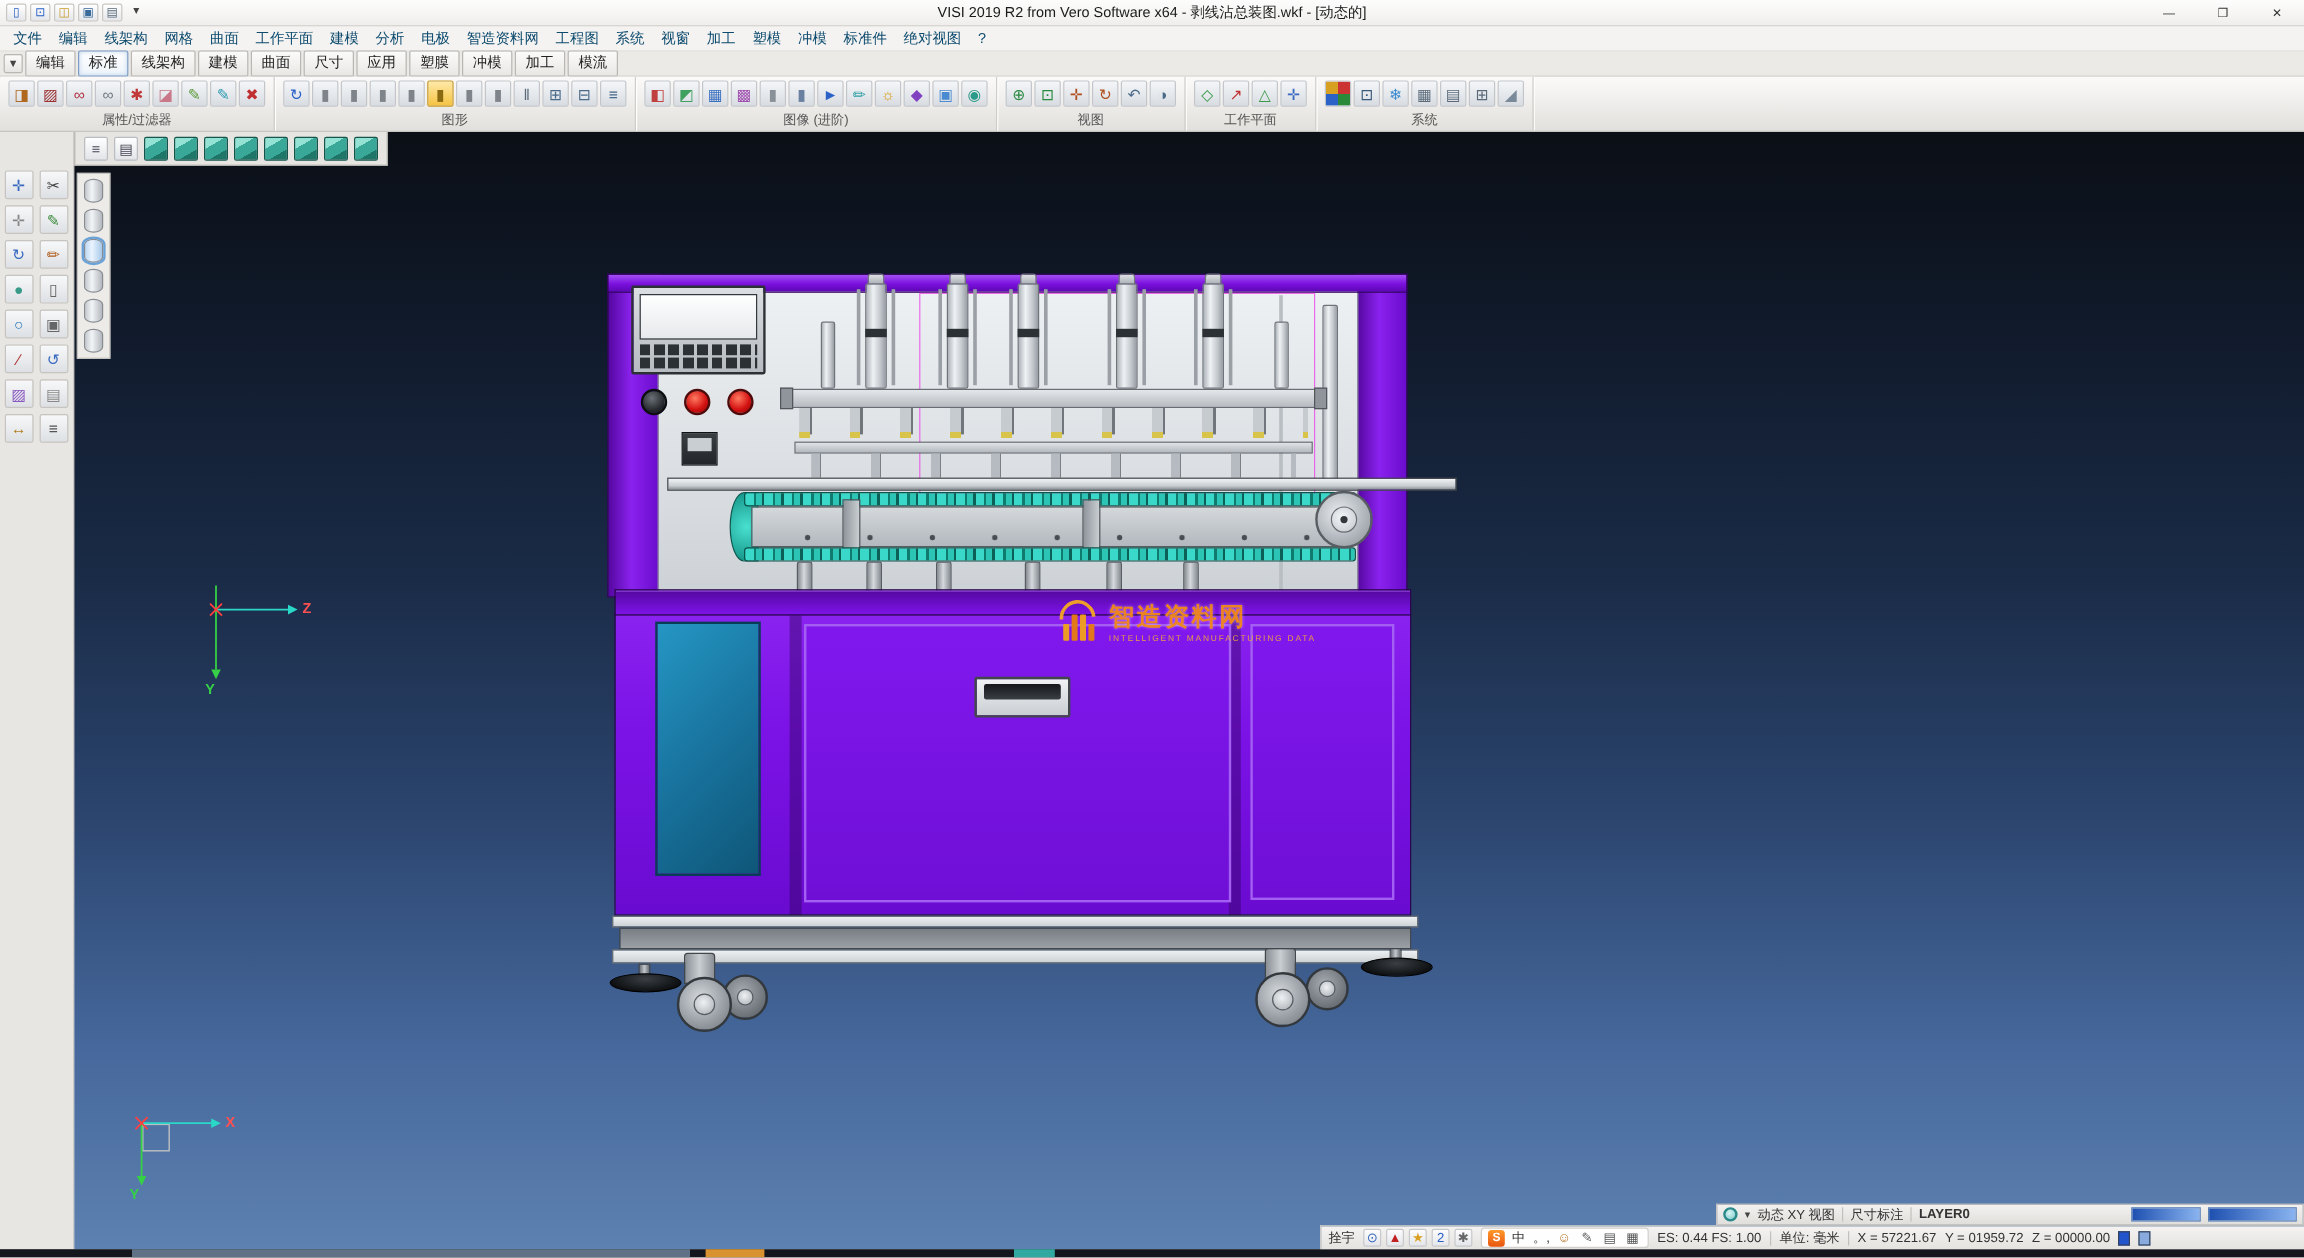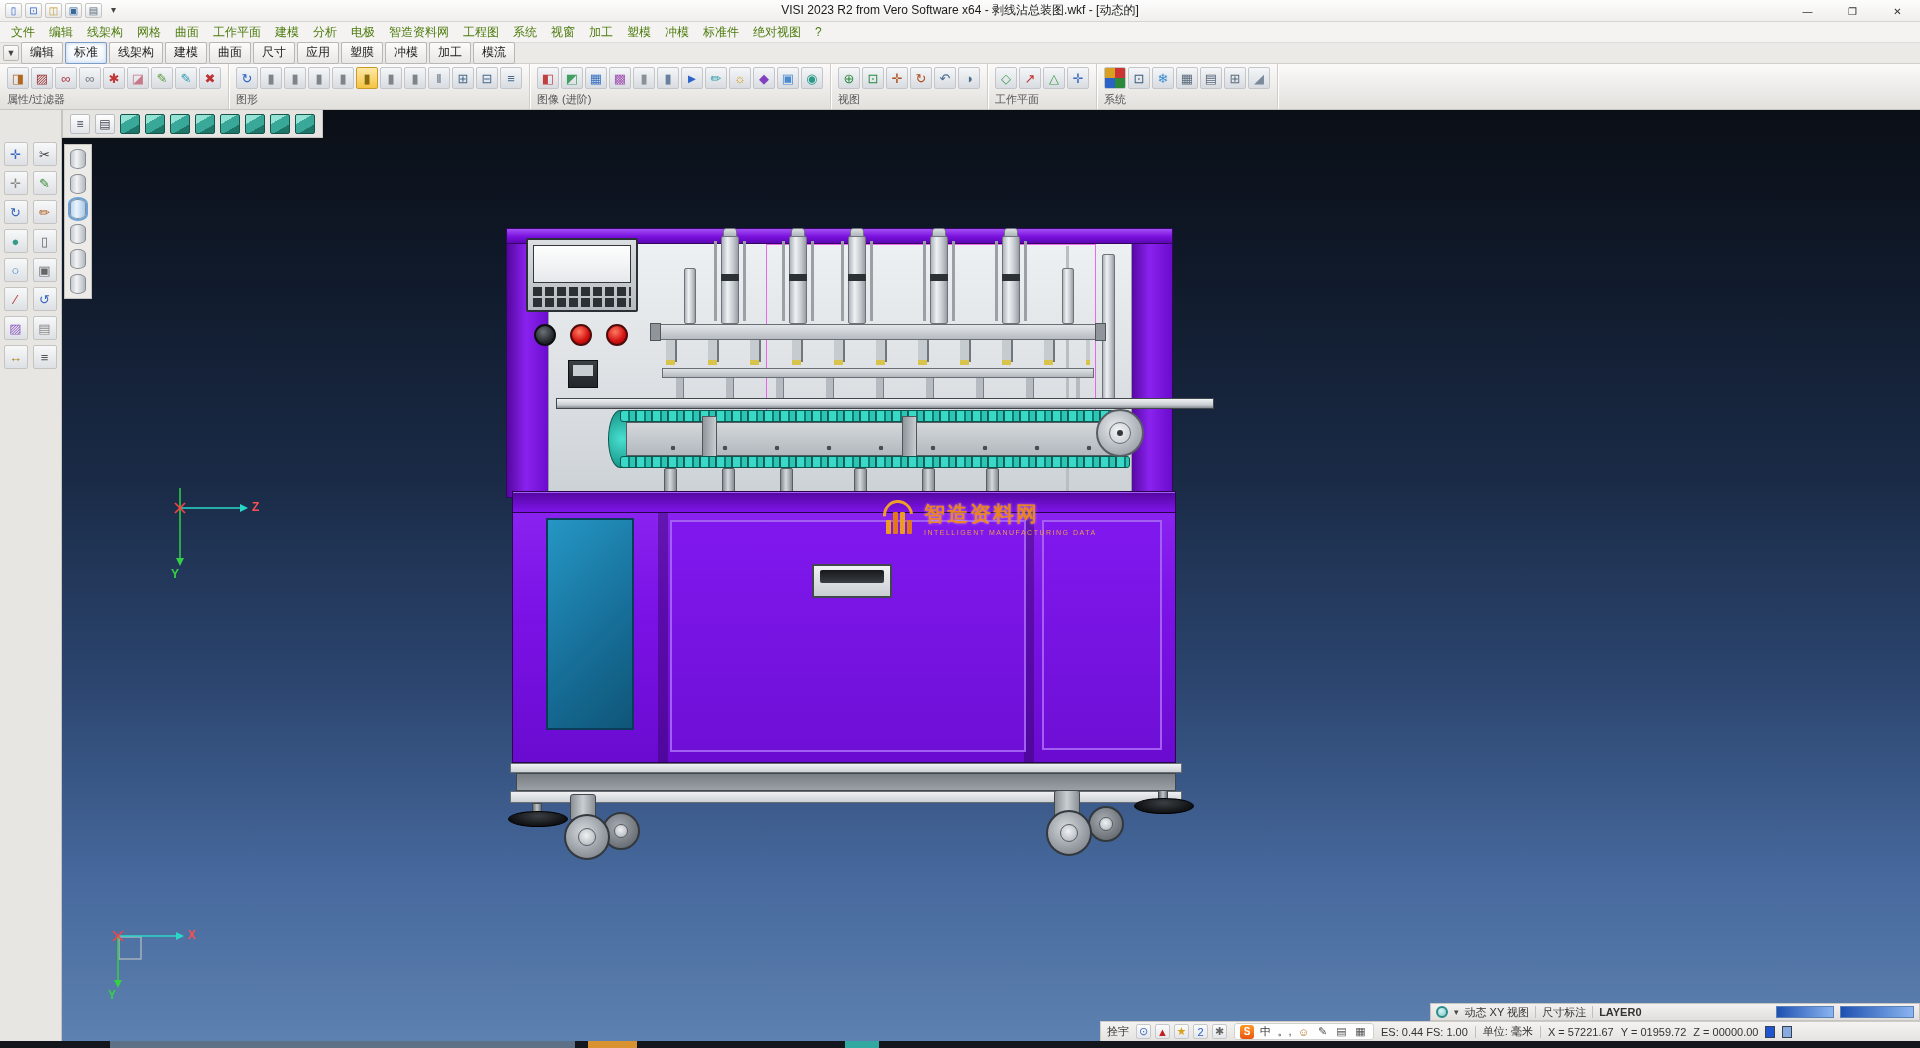--- a/index.html
+++ b/index.html
@@ -11,36 +11,36 @@
   .titlebar{position:absolute;left:0;top:0;width:100%;height:22px;background:linear-gradient(#fdfdfd,#efeeec);border-bottom:1px solid #d6d4d1;display:flex;align-items:center}
   .qat{display:flex;gap:3px;align-items:center;padding-left:5px;z-index:2}
   .qicon{width:17px;height:15px;border:1px solid #c8c6c2;border-radius:2px;background:linear-gradient(#ffffff,#e4e6ea);font-size:10px;line-height:13px;text-align:center;font-style:normal}
   .qicon.plain{border:none;background:none}
   .title-text{position:absolute;left:50%;transform:translateX(-50%);font-size:12px;color:#1a1a1a;white-space:nowrap}
   .win-controls{position:absolute;right:0;top:0;height:22px;display:flex}
   .win-btn{width:45px;height:22px;display:flex;align-items:center;justify-content:center;font-size:10px;color:#333}
 
   
   .menubar{position:absolute;left:0;top:22px;width:100%;height:21px;background:#f4f3f1;border-bottom:1px solid #dfddda;display:flex;align-items:center;padding-left:4px}
-  .menu-item{padding:2px 7px;color:#4d7c0f;white-space:nowrap}
+  .menu-item{padding:2px 7px;color:#0c4a6e;white-space:nowrap}
 
   
   .tabbar{position:absolute;left:0;top:43px;width:100%;height:21px;background:#eceae7;border-bottom:1px solid #d2d0cc;display:flex;align-items:center;gap:2px;padding-left:3px}
   .tab-drop{width:16px;height:16px;border:1px solid #b9b7b3;background:linear-gradient(#fbfbfa,#e7e5e2);border-radius:2px;font-size:9px;line-height:14px;text-align:center;color:#444}
   .tab{padding:1px 8px 2px;border:1px solid #b9b7b4;background:linear-gradient(#fbfbfa,#e9e7e4);border-radius:2px;color:#222;white-space:nowrap}
   .tab.active{background:linear-gradient(#ffffff,#eef4fb);border-color:#7a9cc6;box-shadow:inset 0 0 4px #bcd2ea;font-weight:normal}
 
   
   .toolbar{position:absolute;left:0;top:64px;width:100%;height:46px;background:linear-gradient(#fbfaf9,#e2e0dc);border-bottom:1px solid #c7c5c1;display:flex;align-items:stretch}
   .tgroup{display:flex;flex-direction:column;justify-content:space-between;padding:3px 7px 1px;border-right:1px solid #cfcdc8;box-shadow:1px 0 0 #ffffff}
   .ticons{display:flex;gap:2px;align-items:center}
   .tbi{width:22px;height:22px;border-radius:2px;display:flex;align-items:center;justify-content:center;font-size:13px;font-style:normal;background:linear-gradient(#f4f6f8,#d8dce1);border:1px solid #c2c6cb;color:#445}
   .tbi.hl{background:linear-gradient(#ffe9a8,#f5c342);border-color:#c89a2a}
   .tbi.quad{background:conic-gradient(#cc3333 0 25%,#2a8a3a 0 50%,#2a62c8 0 75%,#d8a020 0)}
-  .tlabel{font-size:11px;color:#555;padding:1px 0}
+  .tlabel{font-size:11px;color:#555;text-align:center;padding:1px 0}
   .tb-fill{flex:1}
 
   
   .lefttb{position:absolute;left:0;top:110px;width:62px;height:931px;background:#e8e6e2;border-right:1px solid #c5c3bf;display:grid;grid-template-columns:25px 25px;gap:5px 4px;justify-content:center;align-content:start;padding-top:32px}
   .lbi{width:24px;height:24px;border-radius:2px;border:1px solid #c6c4c0;background:linear-gradient(#f7f8f9,#dde0e4);display:flex;align-items:center;justify-content:center;font-size:13px;font-style:normal;color:#445}
 
   
   .cubestrip{position:absolute;left:62px;top:110px;height:28px;display:flex;align-items:center;gap:5px;padding:0 7px;background:#e7e5e1;border:1px solid #c7c5c1;border-top:none;z-index:4}
   .cube{width:20px;height:20px;border-radius:2px;background:linear-gradient(150deg,#93e2d4 0 32%,#3aa898 32% 70%,#1e7668 70%);border:1px solid #15554c;font-style:normal}
   .cube.flat{background:linear-gradient(#ffffff,#e2e4e8);border:1px solid #b9bdc3;color:#445;font-size:12px;display:flex;align-items:center;justify-content:center}
@@ -146,21 +146,21 @@
 
   <div class="titlebar">
     <div class="qat">
         <i class="qicon" style="color: rgb(42, 98, 200);">▯</i>
         <i class="qicon" style="color: rgb(42, 98, 200);">⊡</i>
         <i class="qicon" style="color: rgb(200, 154, 42);">◫</i>
         <i class="qicon" style="color: rgb(58, 106, 154);">▣</i>
         <i class="qicon" style="color: rgb(90, 106, 122);">▤</i>
         <i class="qicon plain" style="color: rgb(68, 68, 68);">▾</i>
       </div>
-    <div class="title-text">VISI 2023 R2 from Vero Software x64 - 剥线沾总装图.wkf - [动态的]</div>
+    <div class="title-text">VISI 2019 R2 from Vero Software x64 - 剥线沾总装图.wkf - [动态的]</div>
     <div class="win-controls">
       <div class="win-btn">—</div>
       <div class="win-btn">❐</div>
       <div class="win-btn">✕</div>
     </div>
   </div>
 
   <div class="menubar">
       <span class="menu-item">文件</span>
       <span class="menu-item">编辑</span>

